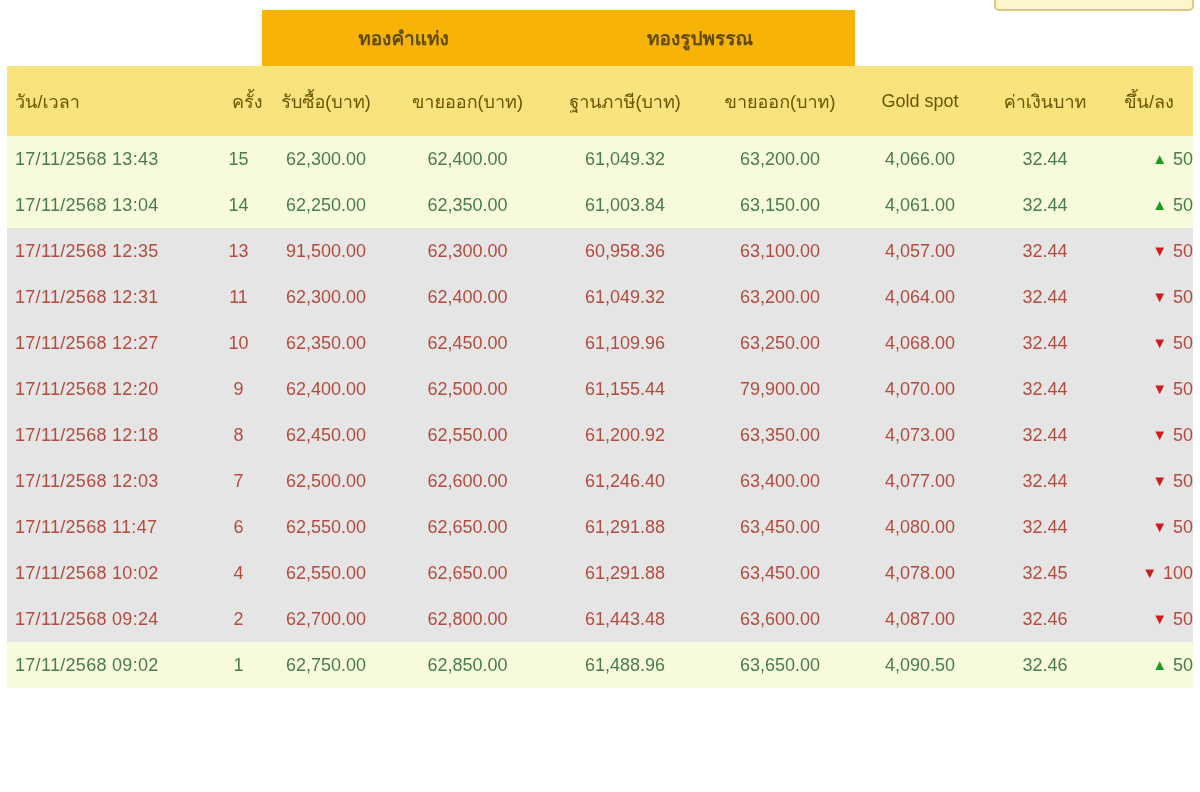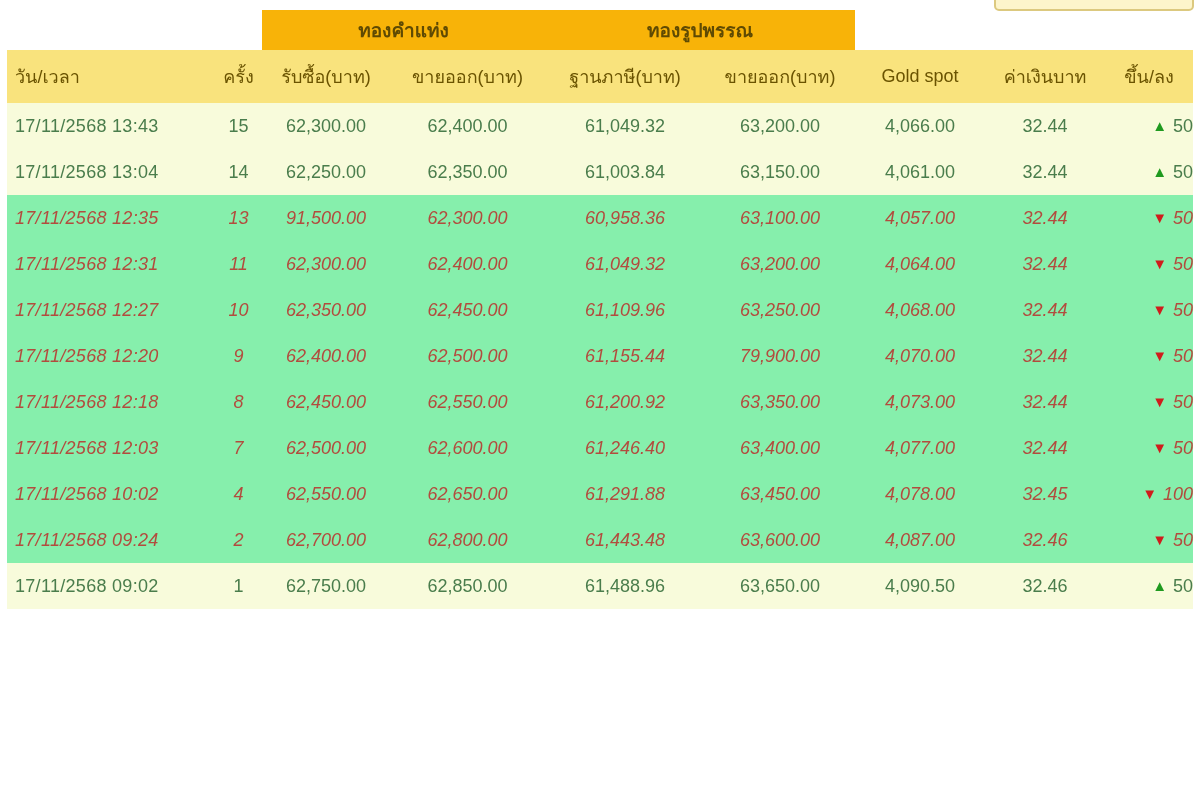--- a/index.html
+++ b/index.html
@@ -8,38 +8,38 @@
     font-family:"Liberation Sans", sans-serif;position:relative;
   }
   .cutoff-box{
     position:absolute;top:-32px;left:994px;width:200px;height:43px;
     background:#fdf5cb;border:2px solid #dcc97f;border-radius:5px;box-sizing:border-box;
   }
   table.gold-table{
     border-collapse:collapse;table-layout:fixed;width:1186px;
     margin:10px 0 0 7px;
   }
-  .band-row th{height:40px;padding:0;border:none;}
+  .band-row th{height:40px;padding:8px;border:none;}
   .band-spacer{background:transparent;}
   .band-cell{
     background:#f8b308;color:#5f4a03;
     font-size:19px;font-weight:bold;text-align:center;vertical-align:middle;
   }
   .cols-row th{
-    height:53px;background:#f9e37d;color:#6a5300;
-    font-weight:normal;font-size:18px;text-align:center;vertical-align:middle;padding:0;
+    height:36px;background:#f9e37d;color:#6a5300;
+    font-weight:normal;font-size:18px;text-align:center;vertical-align:middle;padding:17px;
   }
   .cols-row th.c-date{text-align:left;padding-left:8px;}
   tbody td{
     height:46px;font-size:18px;text-align:center;vertical-align:middle;padding:0;
   }
   td.c-date{text-align:left;padding-left:8px;letter-spacing:0.3px;margin-top:24px;}
   td.c-updown{text-align:right;padding-left:18px;}
   tr.up{background:#f8fbdb;color:#4a7d4c;}
-  tr.down{background:#86efac;color:#b24c3e;font-style:italic;}
+  tr.down{background:#e5e5e5;color:#b24c3e;}
   .tri{font-size:15px;margin-right:6px;vertical-align:1px;}
   .tri-up{color:#1f9a1f;}
   .tri-down{color:#d01c1c;}
 </style>
 </head>
 <body>
 
 <div class="cutoff-box"></div>
 
 <table class="gold-table">
@@ -156,20 +156,31 @@
     <td>7</td>
     <td>62,500.00</td>
     <td>62,600.00</td>
     <td>61,246.40</td>
     <td>63,400.00</td>
     <td>4,077.00</td>
     <td>32.44</td>
     <td class="c-updown"><span class="tri tri-down">▼</span><span>50</span></td>
   </tr>
       <tr class="down">
+    <td class="c-date">17/11/2568 11:47</td>
+    <td>6</td>
+    <td>62,550.00</td>
+    <td>62,650.00</td>
+    <td>61,291.88</td>
+    <td>63,450.00</td>
+    <td>4,080.00</td>
+    <td>32.44</td>
+    <td class="c-updown"><span class="tri tri-down">▼</span><span>50</span></td>
+  </tr>
+      <tr class="down">
     <td class="c-date">17/11/2568 10:02</td>
     <td>4</td>
     <td>62,550.00</td>
     <td>62,650.00</td>
     <td>61,291.88</td>
     <td>63,450.00</td>
     <td>4,078.00</td>
     <td>32.45</td>
     <td class="c-updown"><span class="tri tri-down">▼</span><span>100</span></td>
   </tr>

